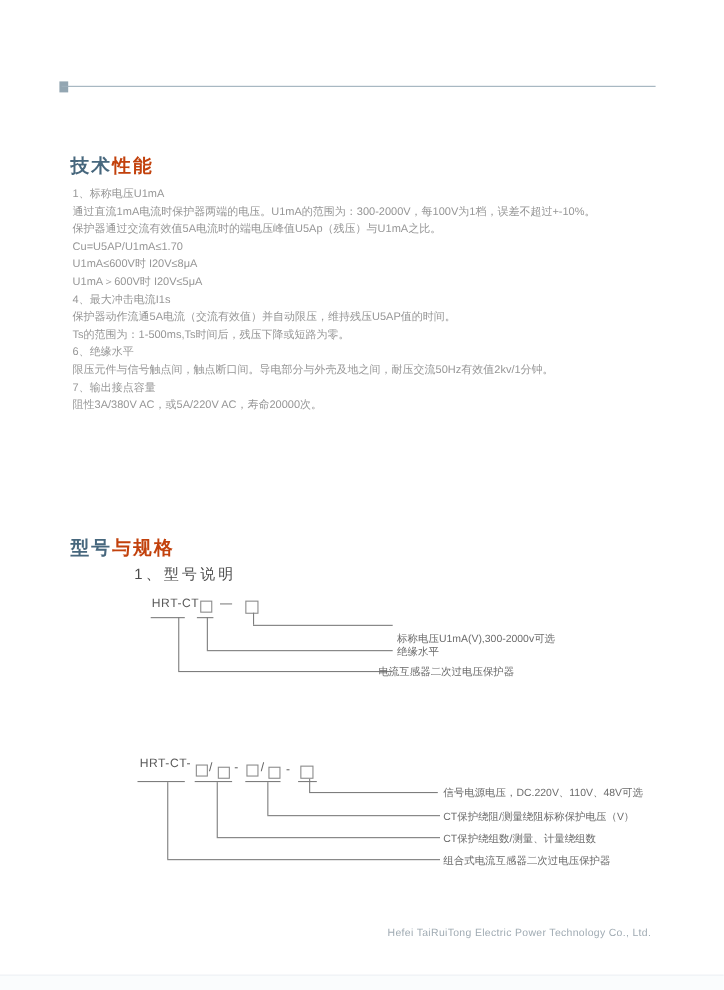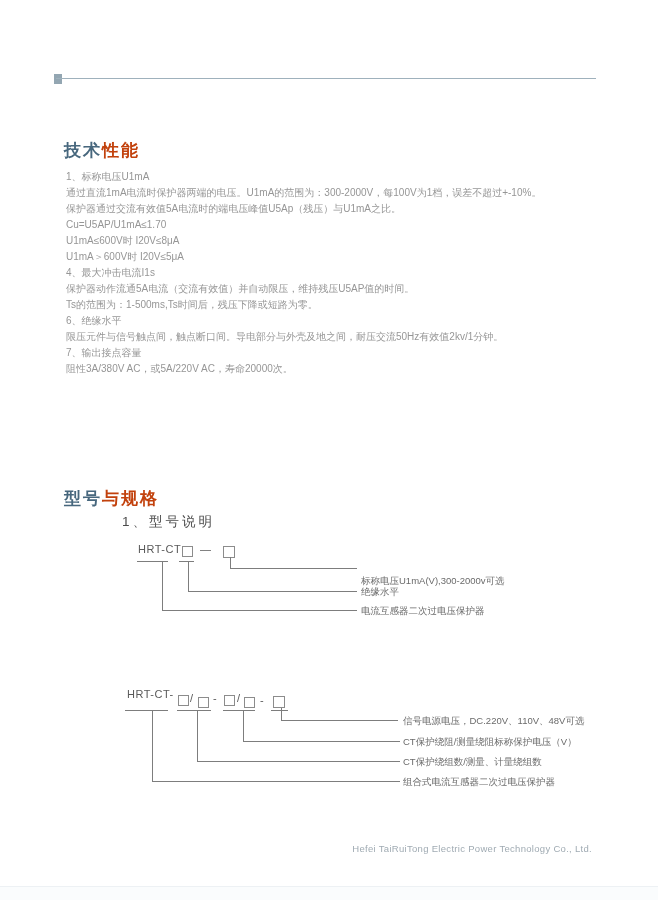--- a/index.html
+++ b/index.html
@@ -88,21 +88,21 @@
   <div class="abs vl" style="left:230px;top:557px;height:11px;"></div>
   <div class="abs hl" style="left:230px;top:568px;width:127px;"></div>
   <div class="abs lbl" style="left:361px;top:563px;margin-top:12px;">标称电压U1mA(V),300-2000v可选</div>
 
   <div class="abs vl" style="left:188px;top:561px;height:30px;"></div>
   <div class="abs hl" style="left:188px;top:591px;width:169px;"></div>
   <div class="abs lbl" style="left:361px;top:586px;">绝缘水平</div>
 
   <div class="abs vl" style="left:162px;top:561px;height:49px;"></div>
   <div class="abs hl" style="left:162px;top:610px;width:195px;"></div>
-  <div class="abs lbl" style="left:361px;top:605px;">电流互感器二次过电压保护器</div>
+  <div class="abs lbl" style="left:344px;top:605px;">电流互感器二次过电压保护器</div>
 </div>
 
 <div>
   <span class="abs mtext" style="left:127px;top:688px;">HRT-CT-</span>
   <div class="abs bx" style="left:178px;top:695px;"></div>
   <span class="abs mtext" style="left:190px;top:692px;">/</span>
   <div class="abs bx" style="left:198px;top:697px;"></div>
   <span class="abs mtext" style="left:213px;top:692px;">-</span>
   <div class="abs bx" style="left:224px;top:695px;"></div>
   <span class="abs mtext" style="left:237px;top:692px;">/</span>

